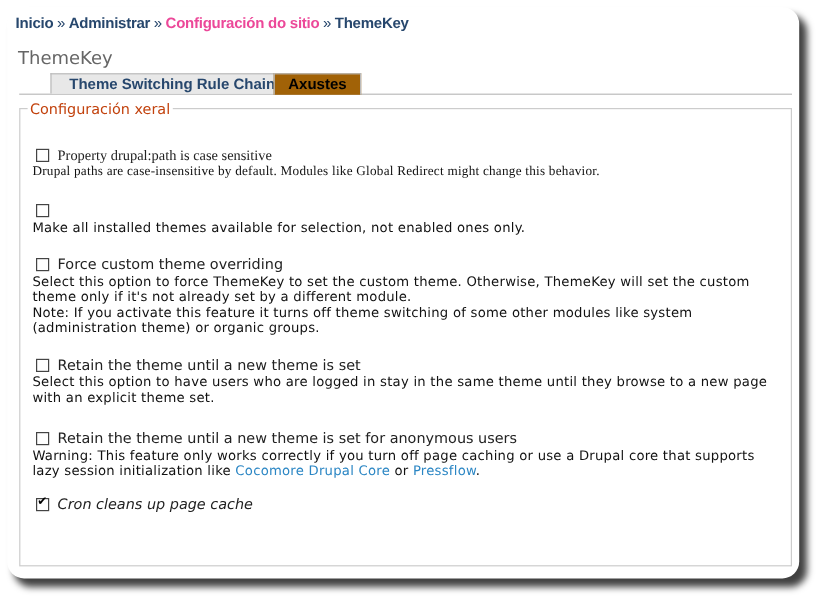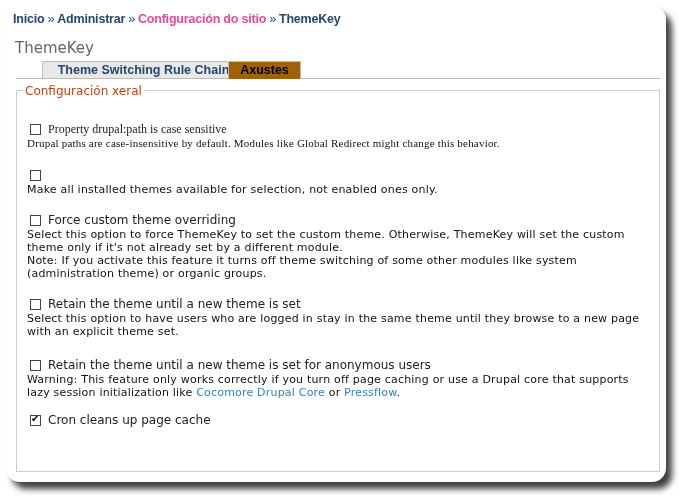--- a/index.html
+++ b/index.html
@@ -81,19 +81,19 @@
   </div>
 
   <div class="opt" style="top:250px;margin-top:16px;">
     <div class="opt-head">
       <span class="cb"></span>
       <span class="opt-label">Retain the theme until a new theme is set for anonymous users</span>
     </div>
     <div class="desc"><span>Warning: This feature only works correctly if you turn off page caching or use a Drupal core that supports lazy session initialization like </span><a>Cocomore Drupal Core</a><span> or </span><a>Pressflow</a><span>.</span></div>
   </div>
 
-  <div class="opt" style="top:321px;">
+  <div class="opt" style="top:321px;font-style:italic;">
     <div class="opt-head">
       <span class="cb checked"></span>
       <span class="opt-label">Cron cleans up page cache</span>
     </div>
   </div>
 </fieldset>
 
 </body></html>

